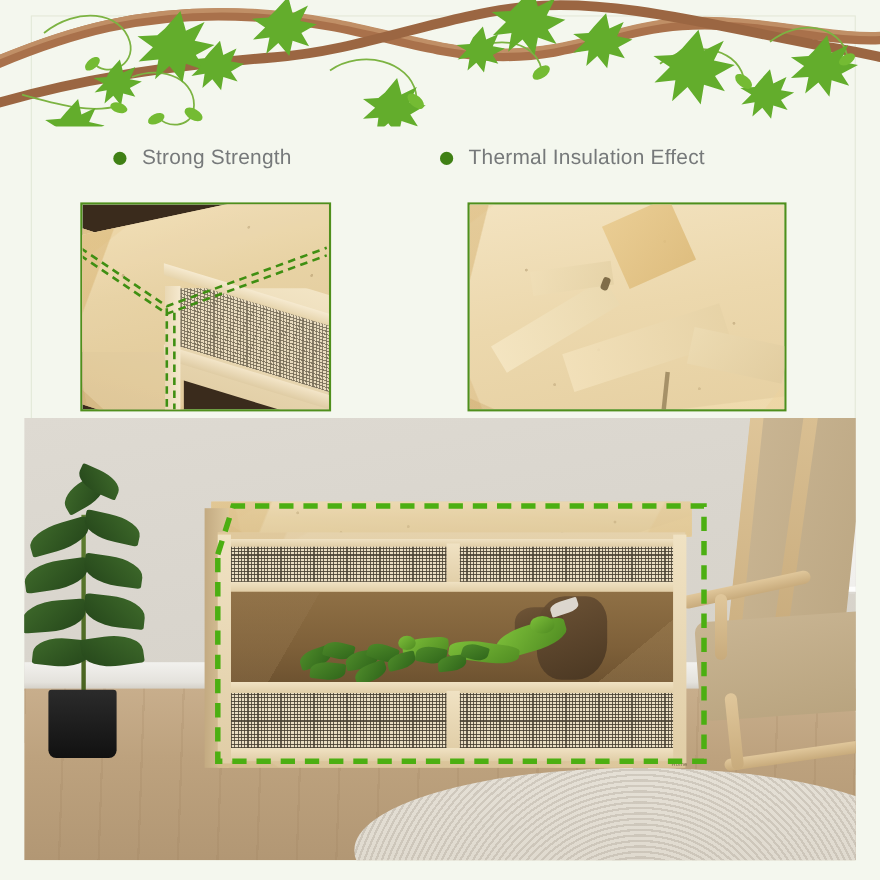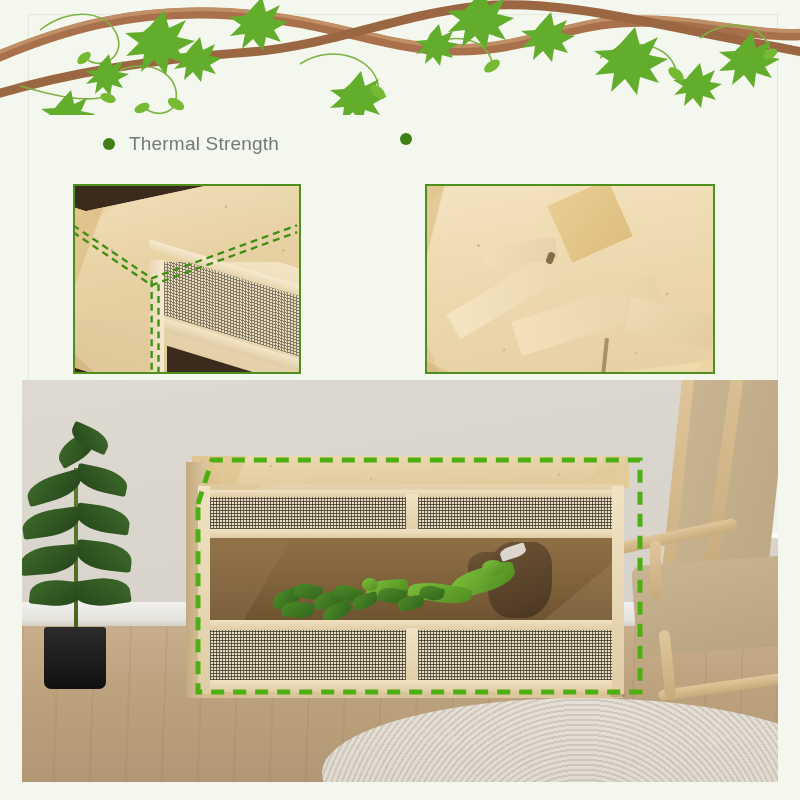--- a/index.html
+++ b/index.html
@@ -176,24 +176,25 @@
       <ellipse cx="770" cy="54" rx="8" ry="4.5" transform="rotate(-30 770 54)"></ellipse>
       <ellipse cx="108" cy="98" rx="8" ry="4.5" transform="rotate(18 108 98)"></ellipse>
       <ellipse cx="84" cy="58" rx="8" ry="4.5" transform="rotate(-40 84 58)"></ellipse>
     </g>
   </svg>
 
 
   <div class="bullets">
     <div class="bullet b1">
       <span class="dot"></span>
-      <span class="txt">Thermal Strength</span>
+      <span class="txt">Strong Strength</span>
     </div>
     <div class="bullet b2">
       <span class="dot"></span>
+      <span class="txt">Thermal Insulation Effect</span>
     </div>
   </div>
 
   <div class="detail detail-left">
     <div style="position:absolute;inset:0;background:#3a2b1c;"></div>
 
     <div style="position:absolute;left:-4px;top:36px;width:96px;height:160px;
         background:linear-gradient(175deg,#dcc49a,#c8ad82);transform:skewY(18deg);"></div>
     <div class="osb" style="left:-4px;top:36px;width:96px;height:160px;opacity:.85;transform:skewY(18deg);"></div>
 

